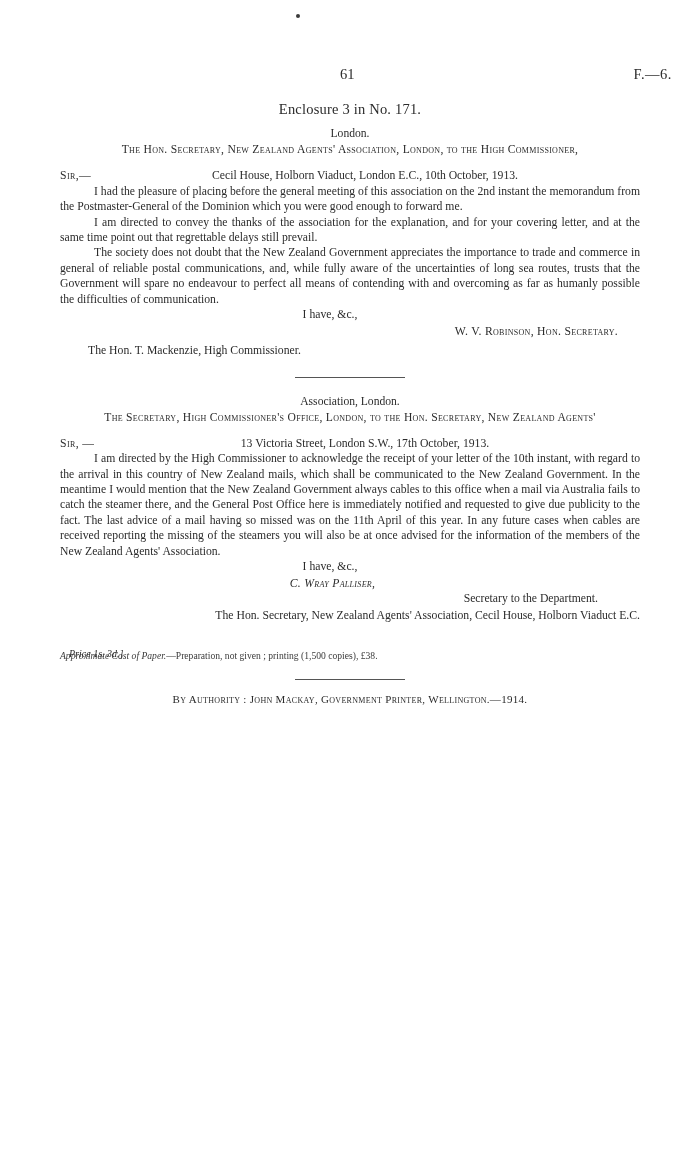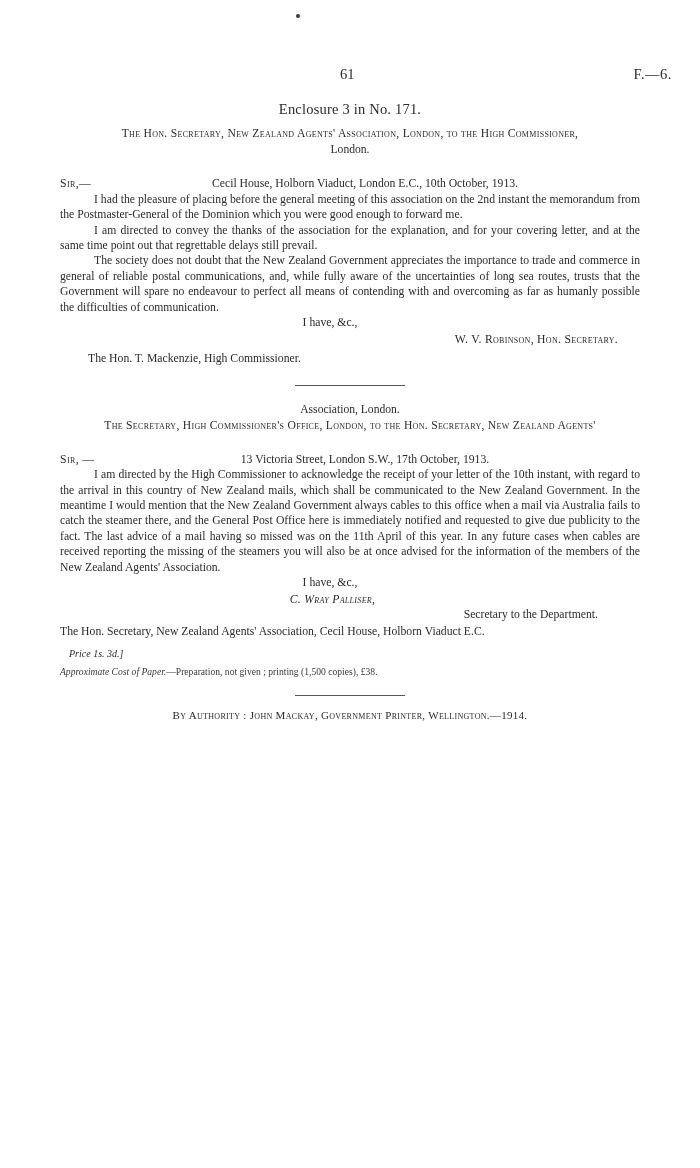--- a/index.html
+++ b/index.html
@@ -65,21 +65,21 @@
     margin-bottom: 1px;
   }
   .smallcaps {
     font-variant: small-caps;
     letter-spacing: 0.3px;
   }
   .sir-row {
     display: flex;
     justify-content: flex-start;
     align-items: flex-end;
-    margin-top: 19px;
+    margin-top: 11px;
   }
   .sir-label {
     font-variant: small-caps;
     letter-spacing: 0.4px;
     width: 60px;
     flex: none;
   }
   .place-date {
     flex: 1;
     text-align: center;
@@ -110,21 +110,21 @@
     text-align: right;
     margin-right: 42px;
     margin-top: 0px;
   }
   .to-line {
     margin-top: 4px;
     margin-left: 28px;
   }
   .to-line-center {
     margin-top: 2px;
-    text-align: left;
+    text-align: right;
   }
   .rule {
     width: 110px;
     height: 1px;
     background: #555;
     margin: 18px auto 16px auto;
   }
   .rule2 {
     width: 110px;
     height: 1px;
@@ -162,22 +162,22 @@
 
   <div class="header-row">
     <div class="page-number">61</div>
     <div class="doc-code">F.—6.</div>
   </div>
 
   <div class="content">
 
     <div>
       <div class="enclosure-title">Enclosure 3 in No. 171.</div>
+      <div class="addr-line">London.</div>
       <div class="addr-line smallcaps">The Hon. Secretary, New Zealand Agents' Association, London, to the High Commissioner,</div>
-      <div class="addr-line">London.</div>
 
       <div class="sir-row">
         <div class="sir-label">Sir,—</div>
         <div class="place-date">Cecil House, Holborn Viaduct, London E.C., 10th October, 1913.</div>
       </div>
 
       <p class="para">I had the pleasure of placing before the general meeting of this association on the 2nd instant the memorandum from the Postmaster-General of the Dominion which you were good enough to forward me.</p>
       <p class="para">I am directed to convey the thanks of the association for the explanation, and for your covering letter, and at the same time point out that regrettable delays still prevail.</p>
       <p class="para">The society does not doubt that the New Zealand Government appreciates the importance to trade and commerce in general of reliable postal communications, and, while fully aware of the uncertainties of long sea routes, trusts that the Government will spare no endeavour to perfect all means of contending with and overcoming as far as humanly possible the difficulties of communication.</p>
 

